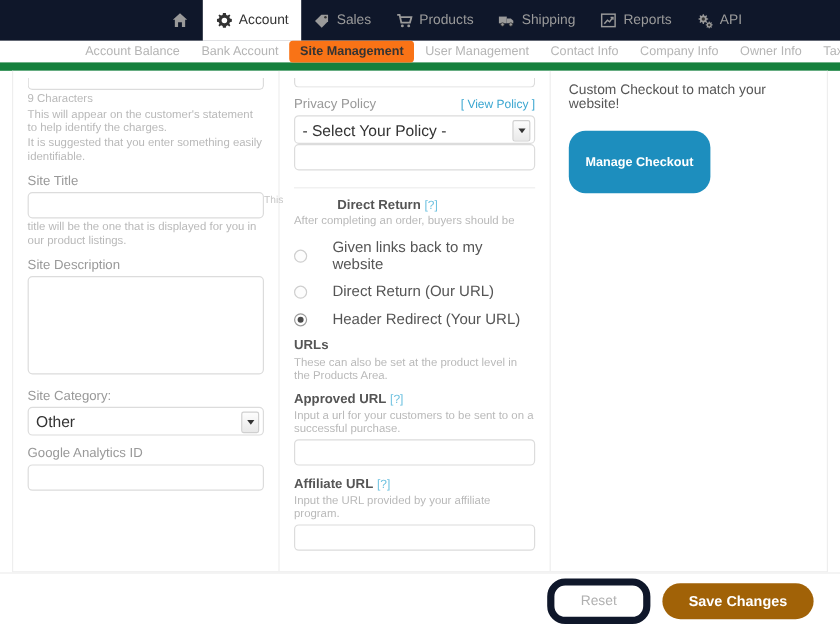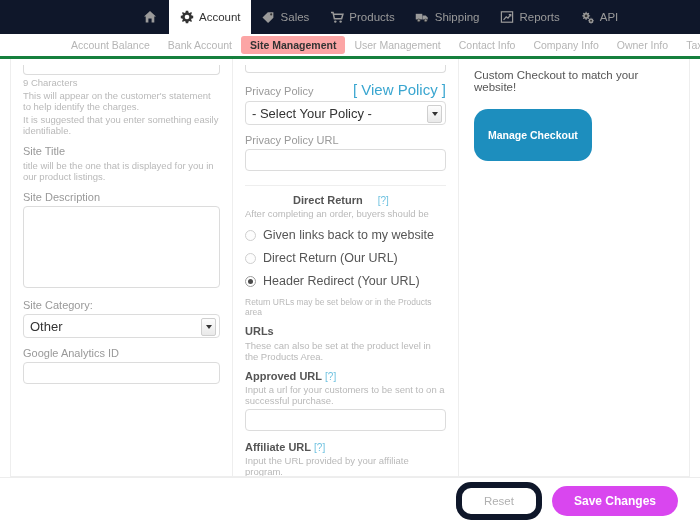--- a/index.html
+++ b/index.html
@@ -51,33 +51,33 @@
   }
   .nav-icon svg { display: block; }
 
   
   .subnav {
     height: 25px;
     background: #ffffff;
     display: flex;
     align-items: center;
     padding-left: 62px;
-    border-bottom: 3px solid #15803d;
+    border-bottom: 7px solid #15803d;
     box-sizing: border-box;
   }
   .subnav-item {
     font-size: 10.5px;
     color: #b5b5b5;
     padding: 3px 9px;
     border-radius: 3px;
     cursor: pointer;
     white-space: nowrap;
   }
   .subnav-item.active {
-    background: #fca5a5;
+    background: #f97316;
     color: #333333;
     font-weight: bold;
   }
 
   
   .panel {
     position: relative;
     margin: 0 10px;
     height: 418px;
     border: 1px solid #eeeeee;
@@ -199,21 +199,21 @@
   .overflow-note {
     position: absolute;
     font-size: 8.5px;
     color: #c6c6c6;
     white-space: nowrap;
   }
 
   
   .link {
     color: #3aa6d0;
-    font-size: 15px;
+    font-size: 10px;
     cursor: pointer;
   }
   .qmark {
     color: #6fc2e0;
     font-size: 10px;
     cursor: pointer;
   }
   .row-between {
     display: flex;
     align-items: baseline;
@@ -224,21 +224,21 @@
   .divider {
     border: none;
     border-top: 1px solid #eeeeee;
     margin: 14px 0 2px 0;
   }
 
   
   .radio-row {
     display: flex;
     align-items: center;
-    gap: 7px;
+    gap: 21px;
     margin: 9px 0;
     cursor: pointer;
   }
   .radio {
     width: 9px; height: 9px;
     border-radius: 50%;
     border: 1px solid #cfcfcf;
     background: #fdfdfd;
     flex: none;
     position: relative;
@@ -292,21 +292,21 @@
   }
   .btn-reset {
     background: #ffffff;
     border: 6px solid #0f172a;
     color: #b0b0b0;
     font-size: 11.5px;
     padding: 7px 22px;
     border-radius: 15px;
   }
   .btn-save {
-    background: #d946ef;
+    background: #a16207;
     color: #ffffff;
     font-size: 12px;
     font-weight: bold;
     padding: 8px 22px;
     border-radius: 15px;
   }
 </style>
 </head>
 <body>
 
@@ -401,20 +401,24 @@
 <div class="panel">
 
   <div class="col col-left">
 
     <div class="cut-input"></div>
     <div class="helper">9 Characters</div>
     <div class="helper">This will appear on the customer's statement to help identify the charges.</div>
     <div class="helper">It is suggested that you enter something easily identifiable.</div>
 
     <label class="field-label">Site Title</label>
+    <div style="position:relative;">
+      <input class="txt" type="text" value="" style="">
+      <span class="overflow-note" style="left:100%; top:1px;">This</span>
+    </div>
     <div class="helper">title will be the one that is displayed for you in our product listings.</div>
 
     <label class="field-label">Site Description</label>
     <textarea class="txt" style=""></textarea>
 
     <label class="field-label">Site Category:</label>
     <div class="select-wrap">
       <select class="sel">
         <option>Other</option>
       </select>
@@ -437,44 +441,42 @@
     </div>
     <div class="select-wrap" style="margin-top:3px;">
       <select class="sel">
         <option>- Select Your Policy -</option>
       </select>
       <span class="sel-arrow">
           <i></i>
         </span>
     </div>
 
-    <label class="field-label">Privacy Policy URL</label>
     <input class="txt" type="text" value="" style="">
 
     <hr class="divider">
 
     <div style="margin-top:8px;">
-      <span class="field-label dark" style="display:inline; margin:12px;padding-left:36px;">Direct Return</span>
+      <span class="field-label dark" style="display:inline; margin:0;padding-left:36px;">Direct Return</span>
       <span class="qmark">[?]</span>
     </div>
     <div class="helper">After completing an order, buyers should be</div>
 
     <div class="radio-row">
       <span class="radio"></span>
       <span class="radio-label">Given links back to my website</span>
     </div>
     <div class="radio-row">
       <span class="radio"></span>
       <span class="radio-label">Direct Return (Our URL)</span>
     </div>
     <div class="radio-row">
       <span class="radio checked"></span>
       <span class="radio-label">Header Redirect (Your URL)</span>
     </div>
-    <div class="helper sm">Return URLs may be set below or in the Products area</div>
 
     <div class="field-label dark" style="margin-top:8px;">URLs</div>
     <div class="helper">These can also be set at the product level in the Products Area.</div>
 
     <div style="margin-top:8px;">
       <span class="field-label dark" style="display:inline; margin:0;">Approved URL</span>
       <span class="qmark">[?]</span>
     </div>
     <div class="helper">Input a url for your customers to be sent to on a successful purchase.</div>
     <input class="txt" style="margin-top: 3px;" type="text" value="">

